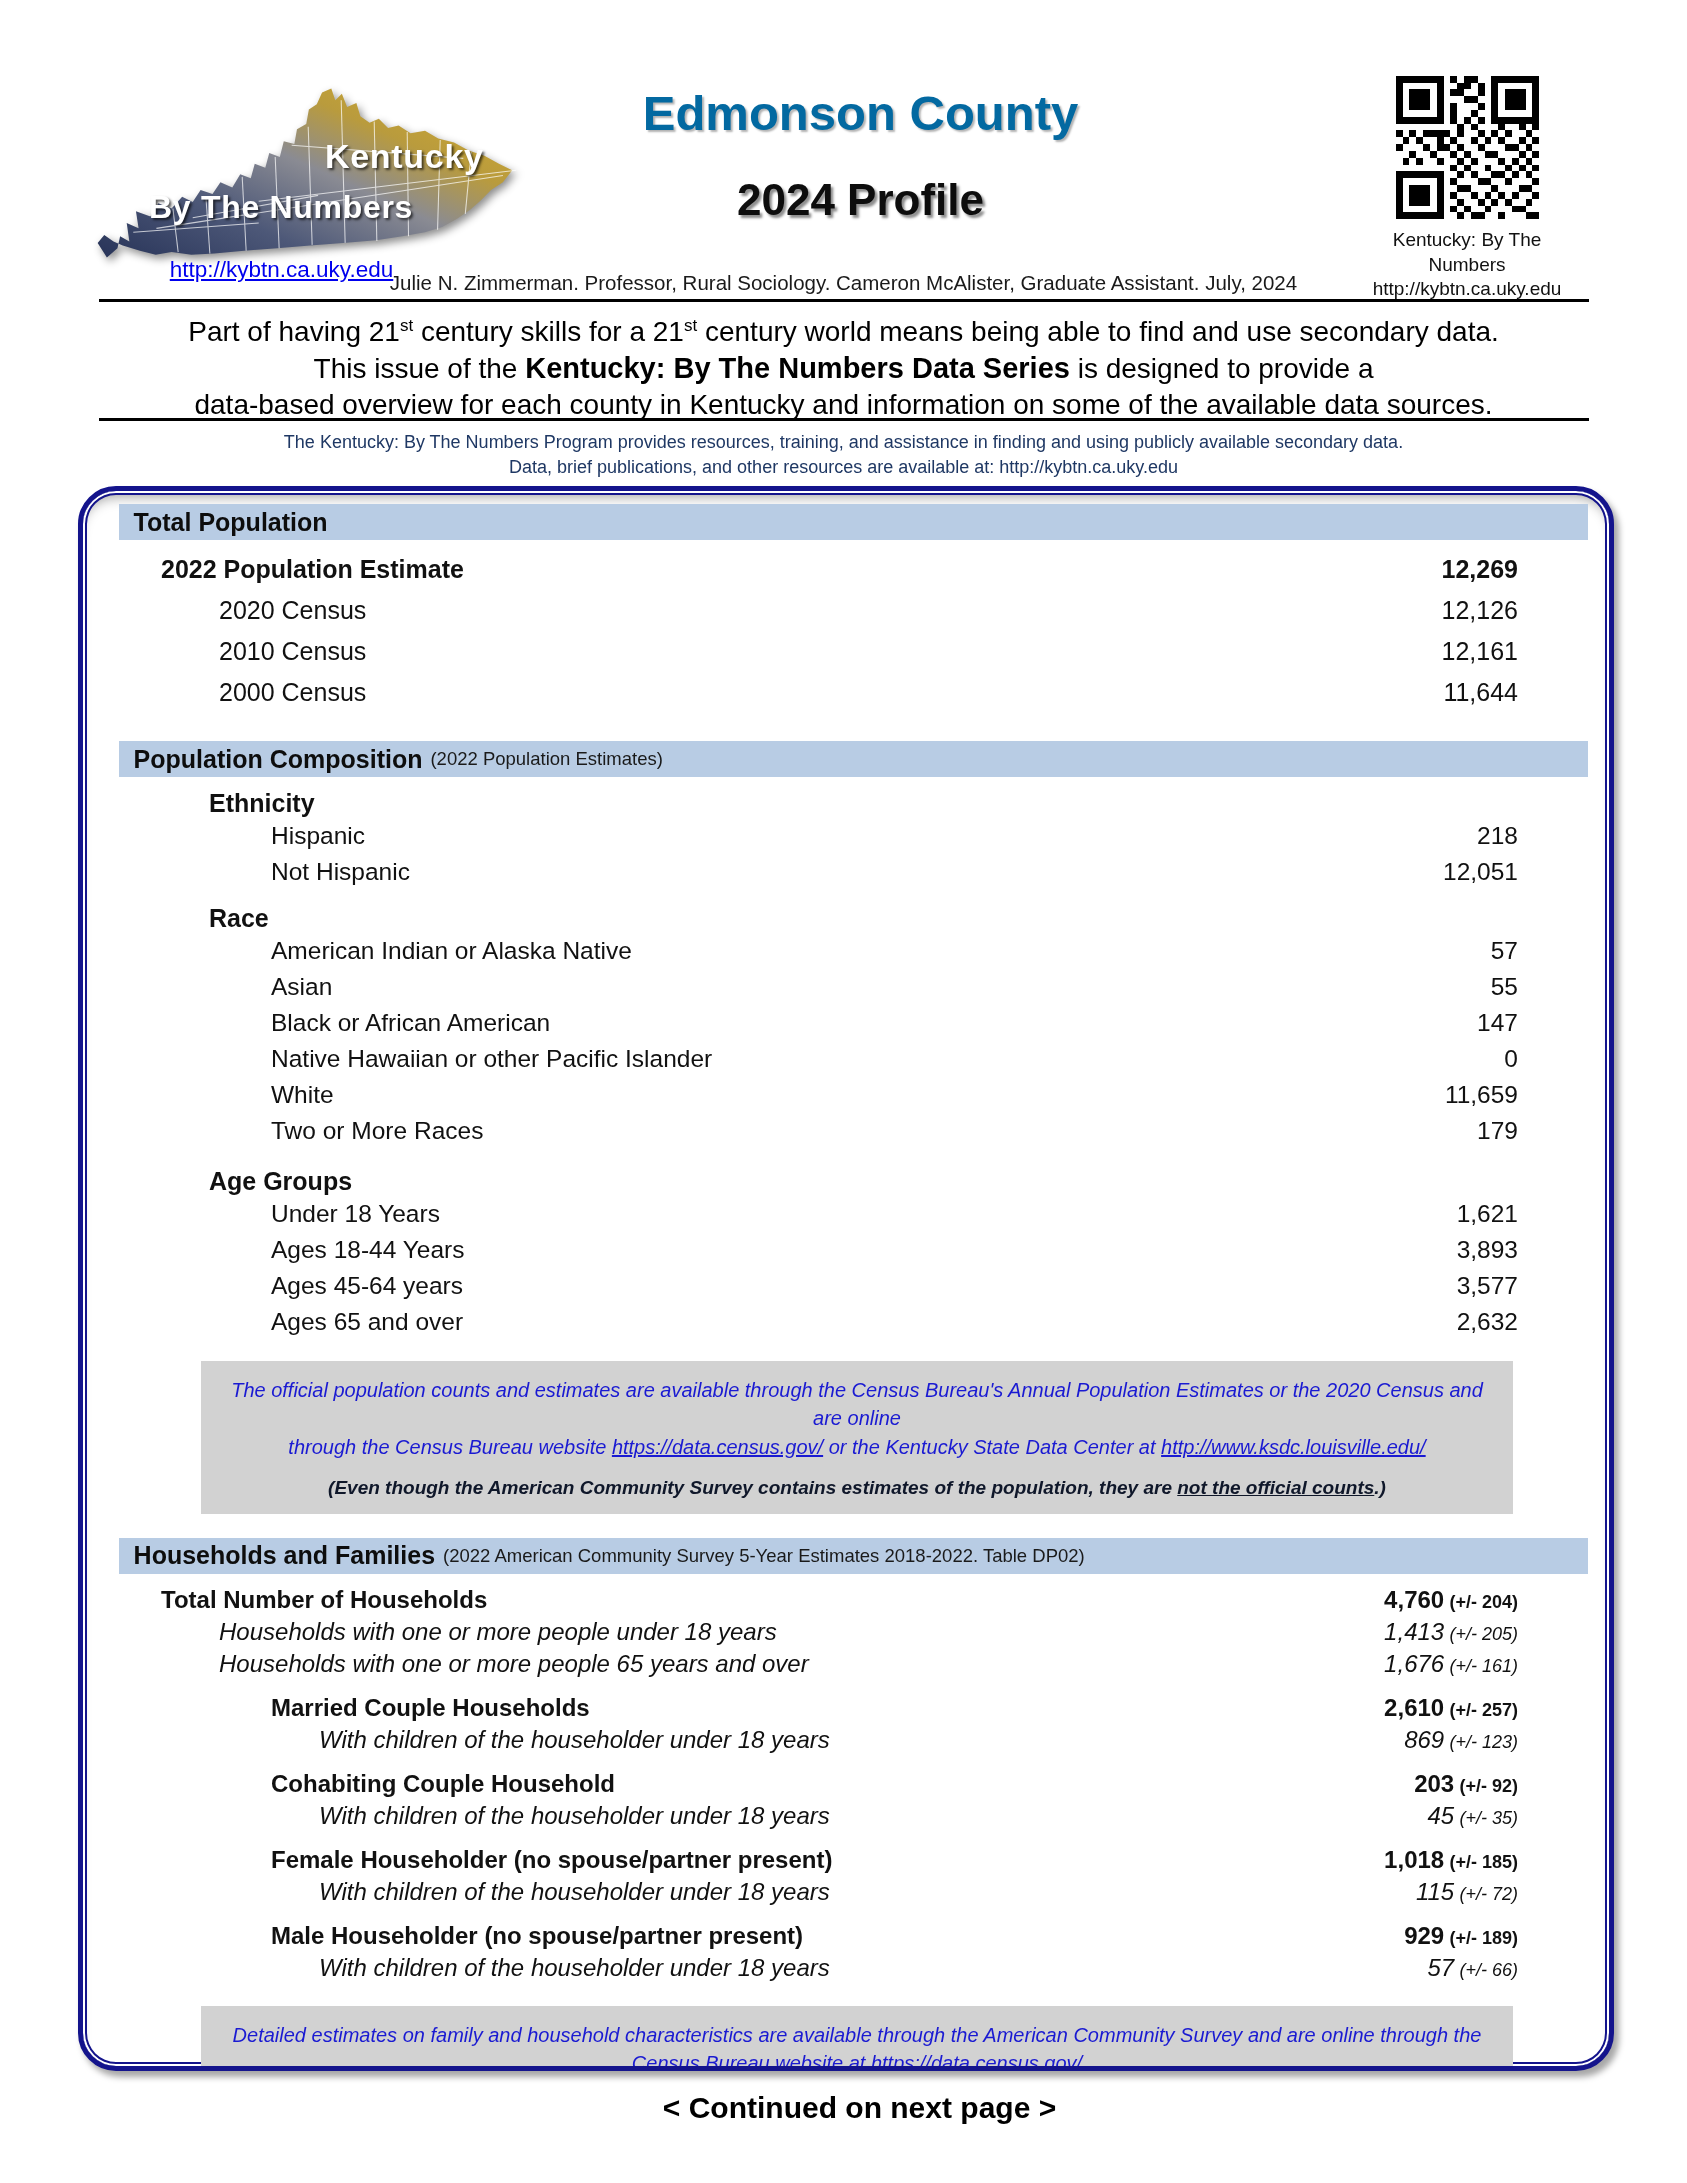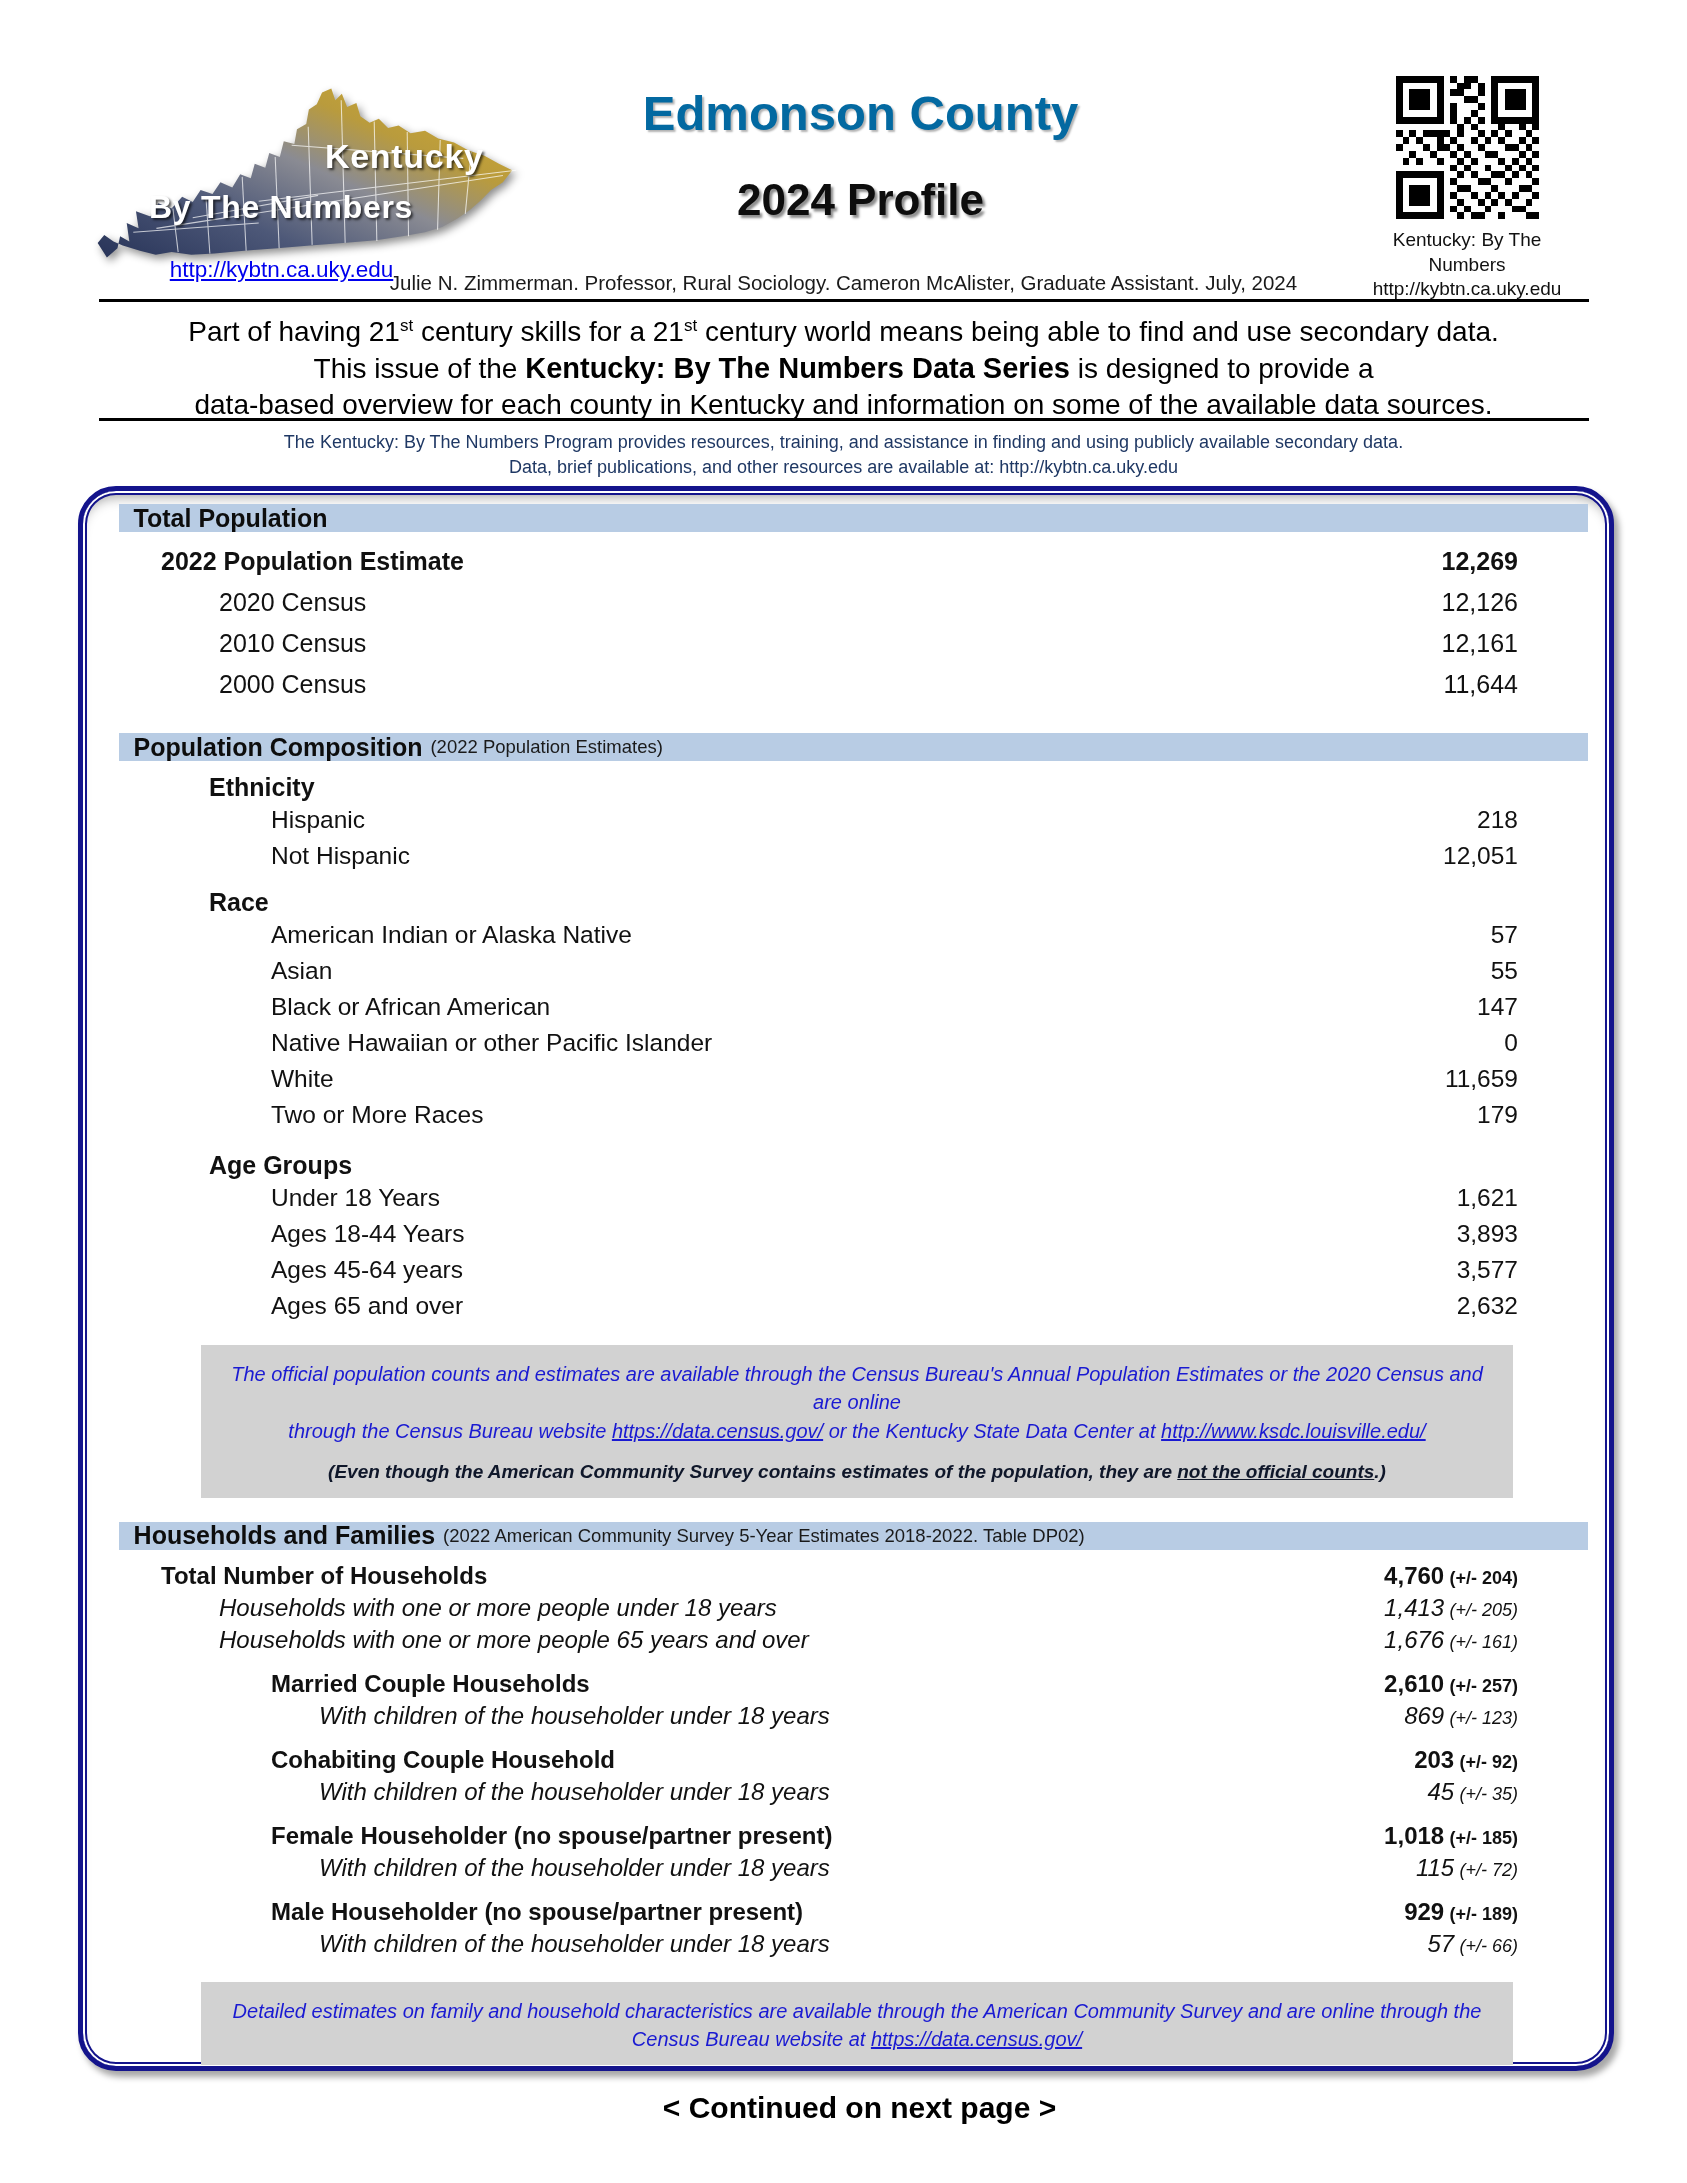--- a/index.html
+++ b/index.html
@@ -53,21 +53,21 @@
 
   
   .main-box {
     position:absolute; left:78px; top:486px; width:1536px; height:1585px; box-sizing:border-box;
     background:#fff; border:5.3px solid #14148c; border-radius:38px;
     box-shadow: inset 0 0 0 2px #ffffff, inset 0 0 0 4px #14148c,
                 4.6px 6px 6.6px rgba(0,0,0,0.35), inset 0 10.6px 13.2px -5.3px rgba(0,0,0,0.40);
     padding-top:13.2px; overflow:hidden;
   }
   .section-bar {
-    margin:0 21px 0 36px; background:#b8cce4; height:28px;
+    margin:0 21px 0 36px; background:#b8cce4; height:36px;
     display:flex; align-items:center; padding-left:14.6px;
   }
   .section-bar .t { font-size:25px; font-weight:bold; color:#0d0d0d; }
   .section-bar .s { font-size:18.5px; margin-left:8px; color:#1a1a1a; }
 
   .row { display:flex; justify-content:space-between; align-items:baseline; padding-right:91px; }
   .lbl { white-space:nowrap; }
   .val { white-space:nowrap; }
   .bold { font-weight:bold; }
   .ital { font-style:italic; }

